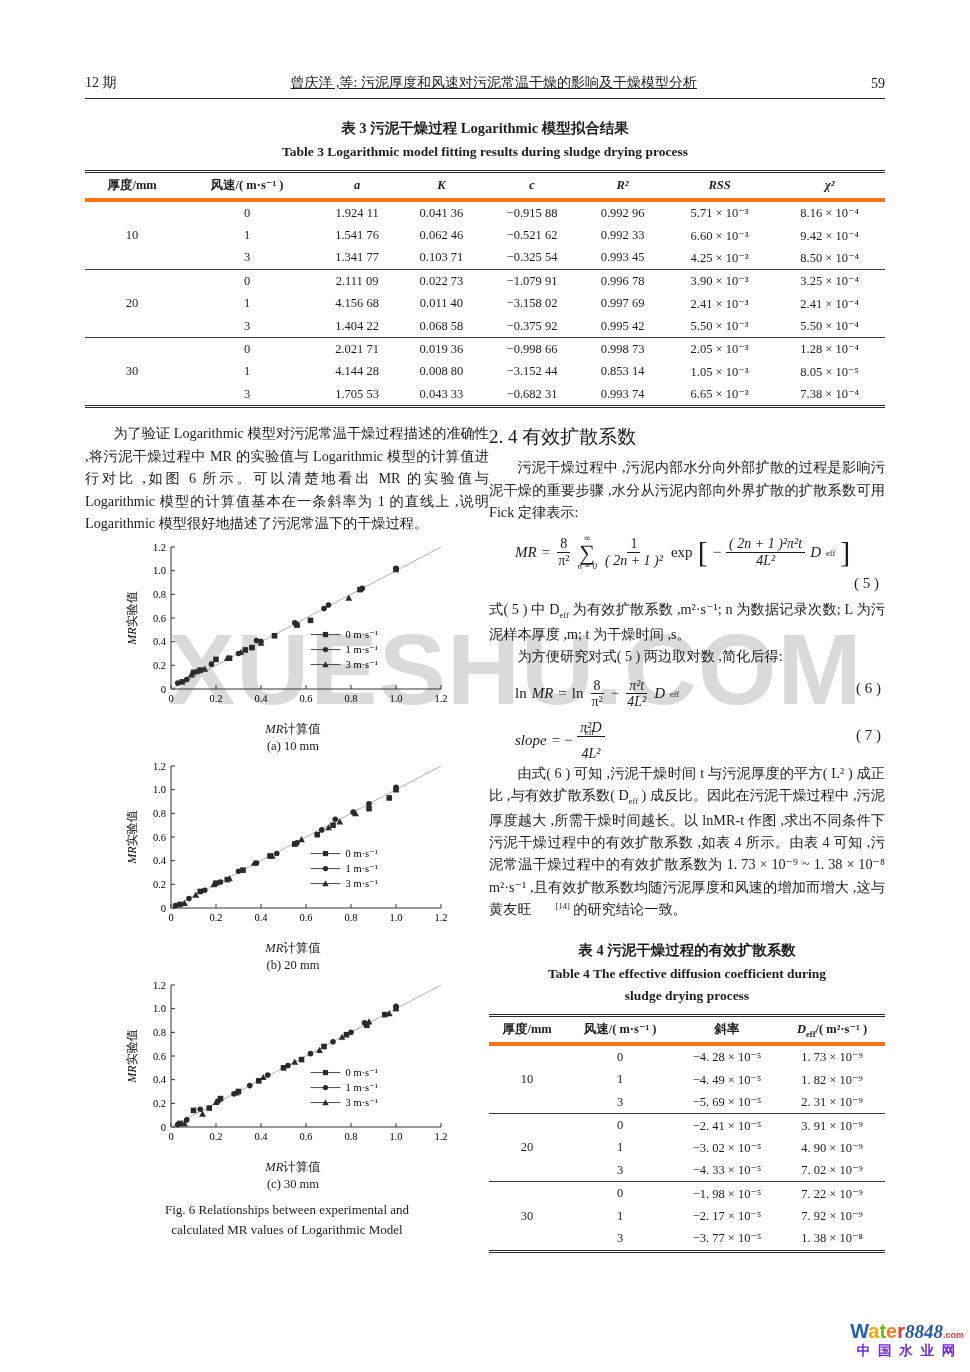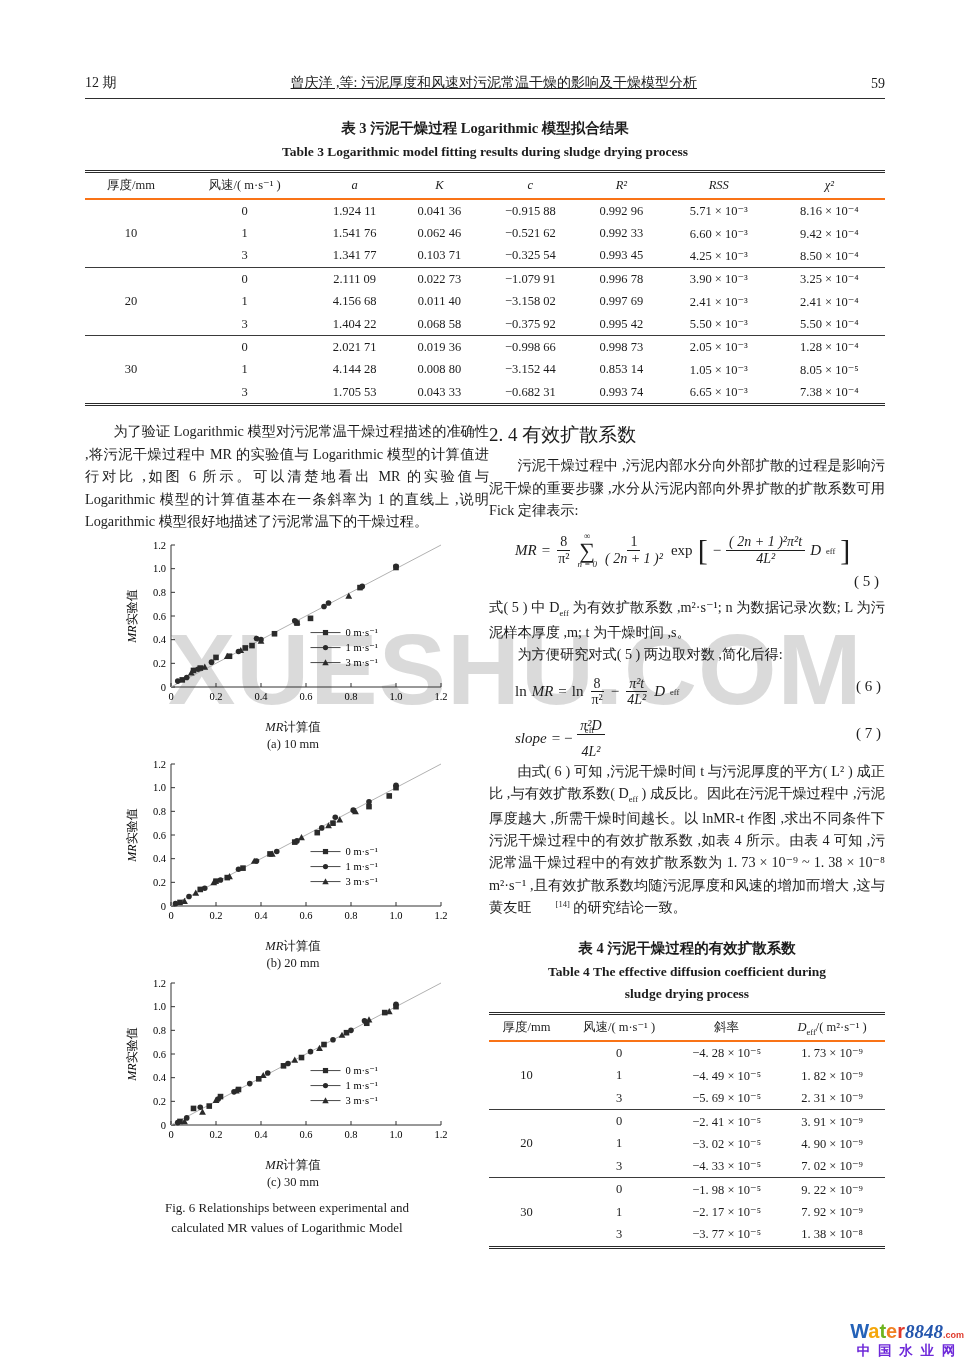--- a/index.html
+++ b/index.html
@@ -11,21 +11,21 @@
        padding-top:74px;font-size:14px;}
   .hdr .mid{flex:1;text-align:center;text-decoration:underline;}
   .rule{border-bottom:1.6px solid #2e2e2e;margin-top:6px;}
   
   .t-title-zh{text-align:center;font-weight:bold;font-size:14.5px;margin-top:20px;}
   .t-title-en{text-align:center;font-weight:bold;font-size:13.5px;margin-top:6px;}
   
   table{border-collapse:collapse;width:100%;}
   .jtable{margin-top:10px;border-top:3px double #2b2b2b;border-bottom:3px double #2b2b2b;
           font-size:12.5px;}
-  .jtable th{font-weight:normal;border-bottom:2px solid #f97316;padding:4px 2px;}
+  .jtable th{font-weight:bold;border-bottom:4px solid #f97316;padding:4px 2px;}
   .jtable td{text-align:center;padding:3.2px 2px;}
   .jtable th{text-align:center;}
   .jtable .ital{font-style:italic;}
   .jtable tr.group-start td{border-top:1px solid #3a3a3a;}
   sub.sm{font-size:8.5px;}
   sup.sm{font-size:8.5px;padding-left:24px;}
   
   .cols{display:flex;margin-top:14px;}
   .colL{width:404px;}
   .colR{width:396px;margin-left:0;}
@@ -564,21 +564,21 @@
                 </tr>
                 <tr>
                   <td>3</td>
                   <td>−4. 33 × 10⁻⁵</td>
                   <td>7. 02 × 10⁻⁹</td>
                 </tr>
                 <tr class="group-start">
                   <td rowspan="3">30</td>
                   <td>0</td>
                   <td>−1. 98 × 10⁻⁵</td>
-                  <td>9. 22 × 10⁻⁹</td>
+                  <td>7. 22 × 10⁻⁹</td>
                 </tr>
                 <tr>
                   <td>1</td>
                   <td>−2. 17 × 10⁻⁵</td>
                   <td>7. 92 × 10⁻⁹</td>
                 </tr>
                 <tr>
                   <td>3</td>
                   <td>−3. 77 × 10⁻⁵</td>
                   <td>1. 38 × 10⁻⁸</td>

